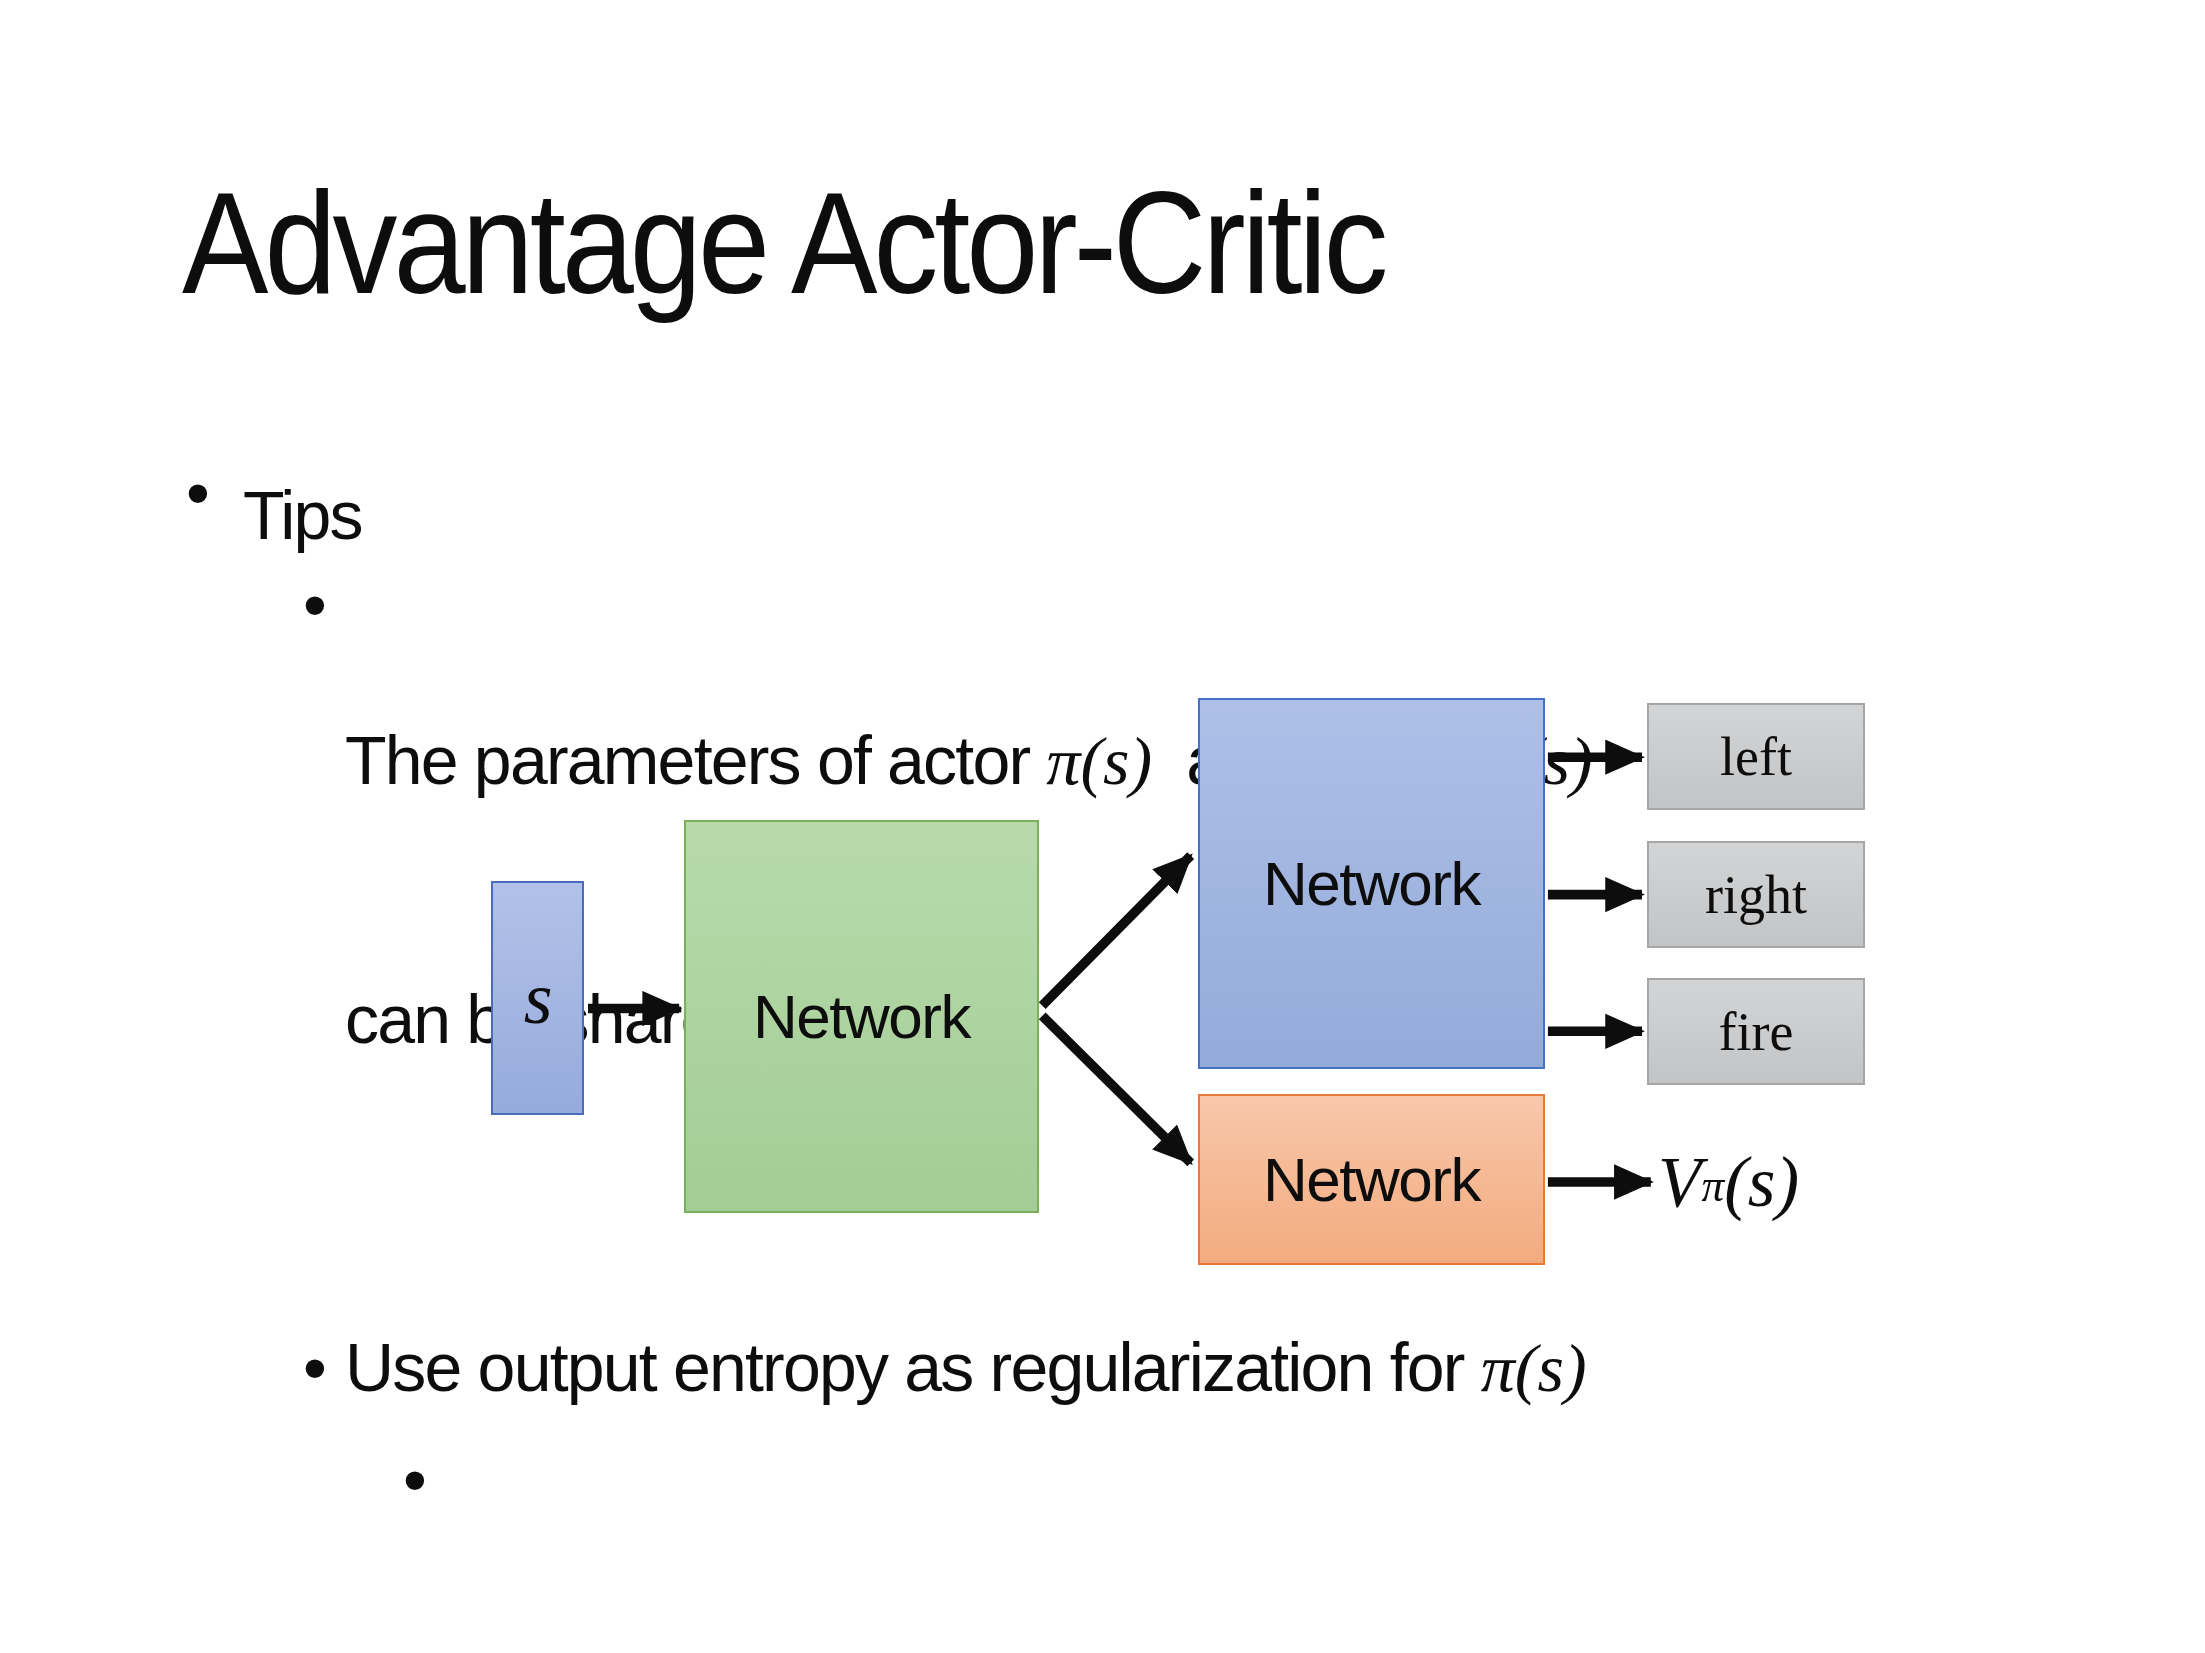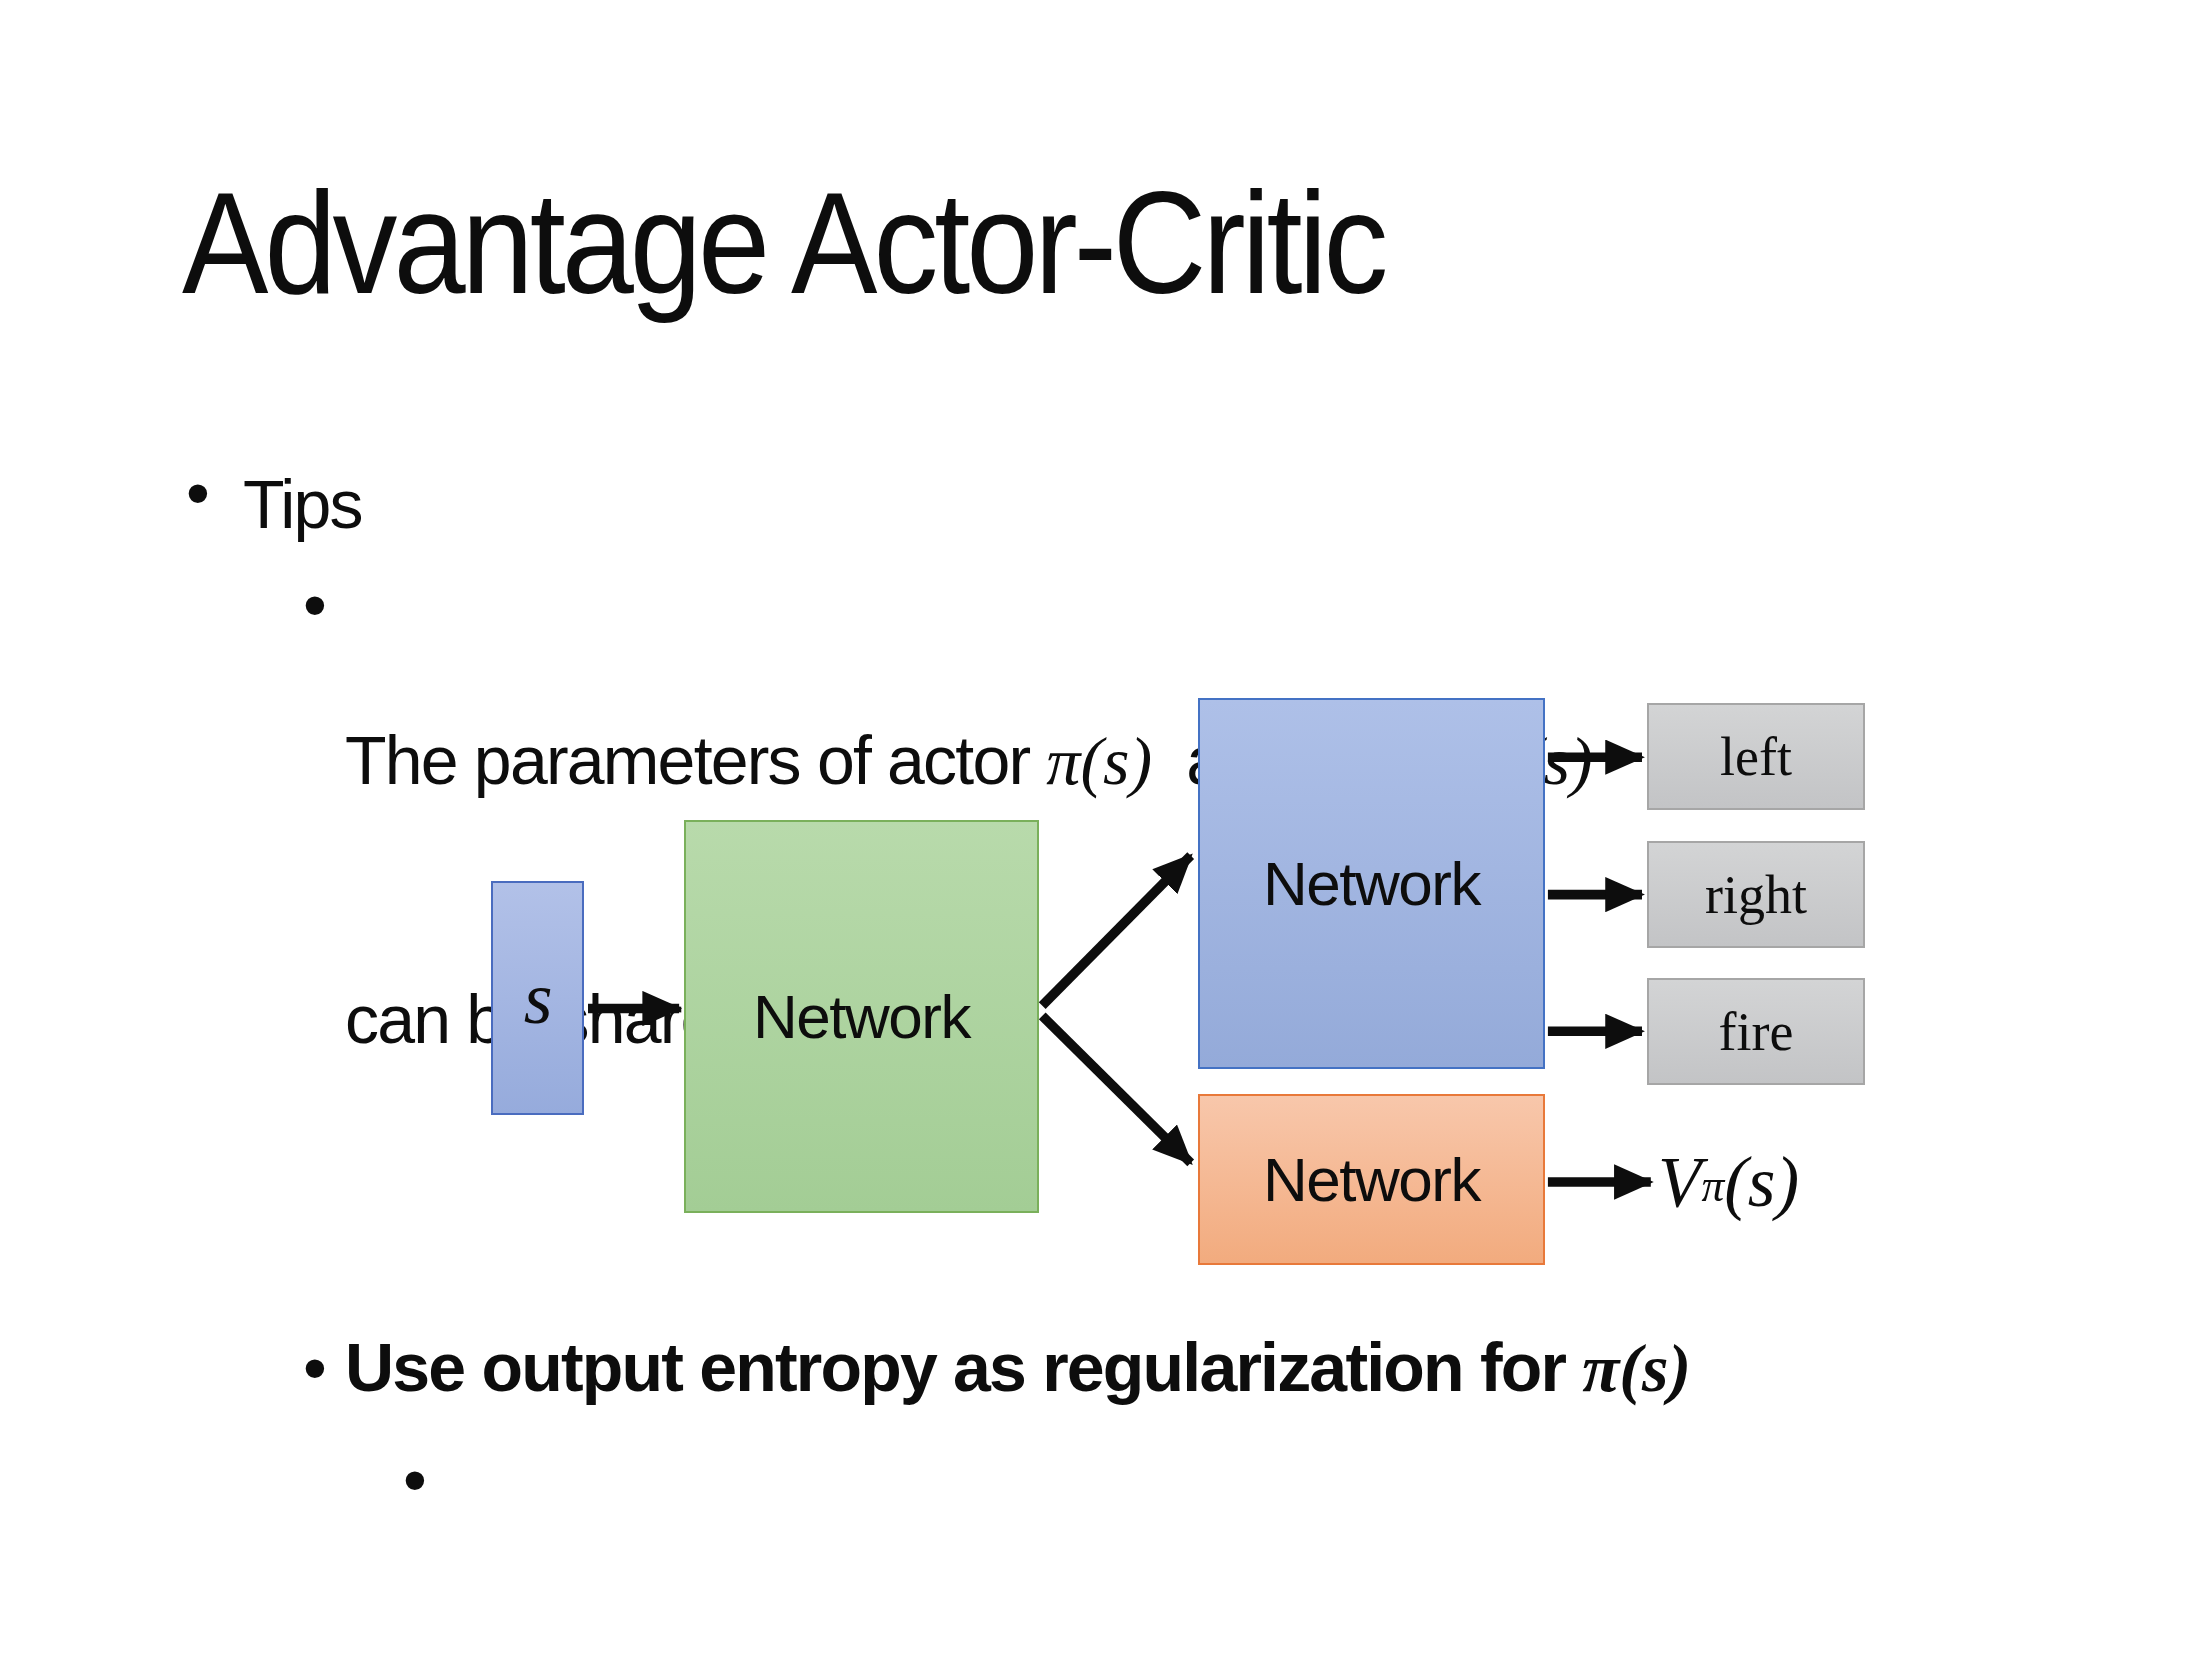--- a/index.html
+++ b/index.html
@@ -61,21 +61,21 @@
   .arrows line{stroke:#0d0d0d;stroke-width:13px;}
 </style>
 </head>
 <body>
 
 <div class="slide">
 
   <div class="title">Advantage Actor-Critic</div>
 
   <span class="marker" style="left:186px;top:441px;">•</span>
-  <div class="btext single" style="left:243px;top:453px;">Tips</div>
+  <div class="btext single" style="left:243px;top:464px;">Tips</div>
 
   <span class="marker" style="left:303px;top:553px;">•</span>
   <div class="btext" style="left:345px;top:553px;">
     <div class="line"><span>The parameters of actor </span><span class="math">π(s)</span><span>  and critic </span><span class="math">V</span><sup class="math">π</sup><span class="math">(s)</span></div>
     <div class="line">can be shared</div>
   </div>
 
   <div class="box state-box">
     <span class="lbl">s</span>
   </div>
@@ -113,18 +113,18 @@
     <line x1="800" y1="1372" x2="924" y2="1372" marker-end="url(#ah)"></line>
     <line x1="1418" y1="1368" x2="1620" y2="1164" marker-end="url(#ah)"></line>
     <line x1="1418" y1="1382" x2="1620" y2="1582" marker-end="url(#ah)"></line>
     <line x1="2106" y1="1030" x2="2234" y2="1030" marker-end="url(#ah)"></line>
     <line x1="2106" y1="1217" x2="2234" y2="1217" marker-end="url(#ah)"></line>
     <line x1="2106" y1="1403" x2="2234" y2="1403" marker-end="url(#ah)"></line>
     <line x1="2106" y1="1608" x2="2246" y2="1608" marker-end="url(#ah)"></line>
   </svg>
 
   <span class="marker" style="left:303px;top:1316px;">•</span>
-  <div class="btext single" style="left:345px;top:1316px;font-weight:bold;"><span>Use output entropy as regularization for </span><span class="math">π(s)</span></div>
+  <div class="btext single" style="left:345px;top:1316px;"><span>Use output entropy as regularization for </span><span class="math">π(s)</span></div>
 
   <span class="marker" style="left:403px;top:1428px;">•</span>
 
 </div>
 
 
 </body></html>

